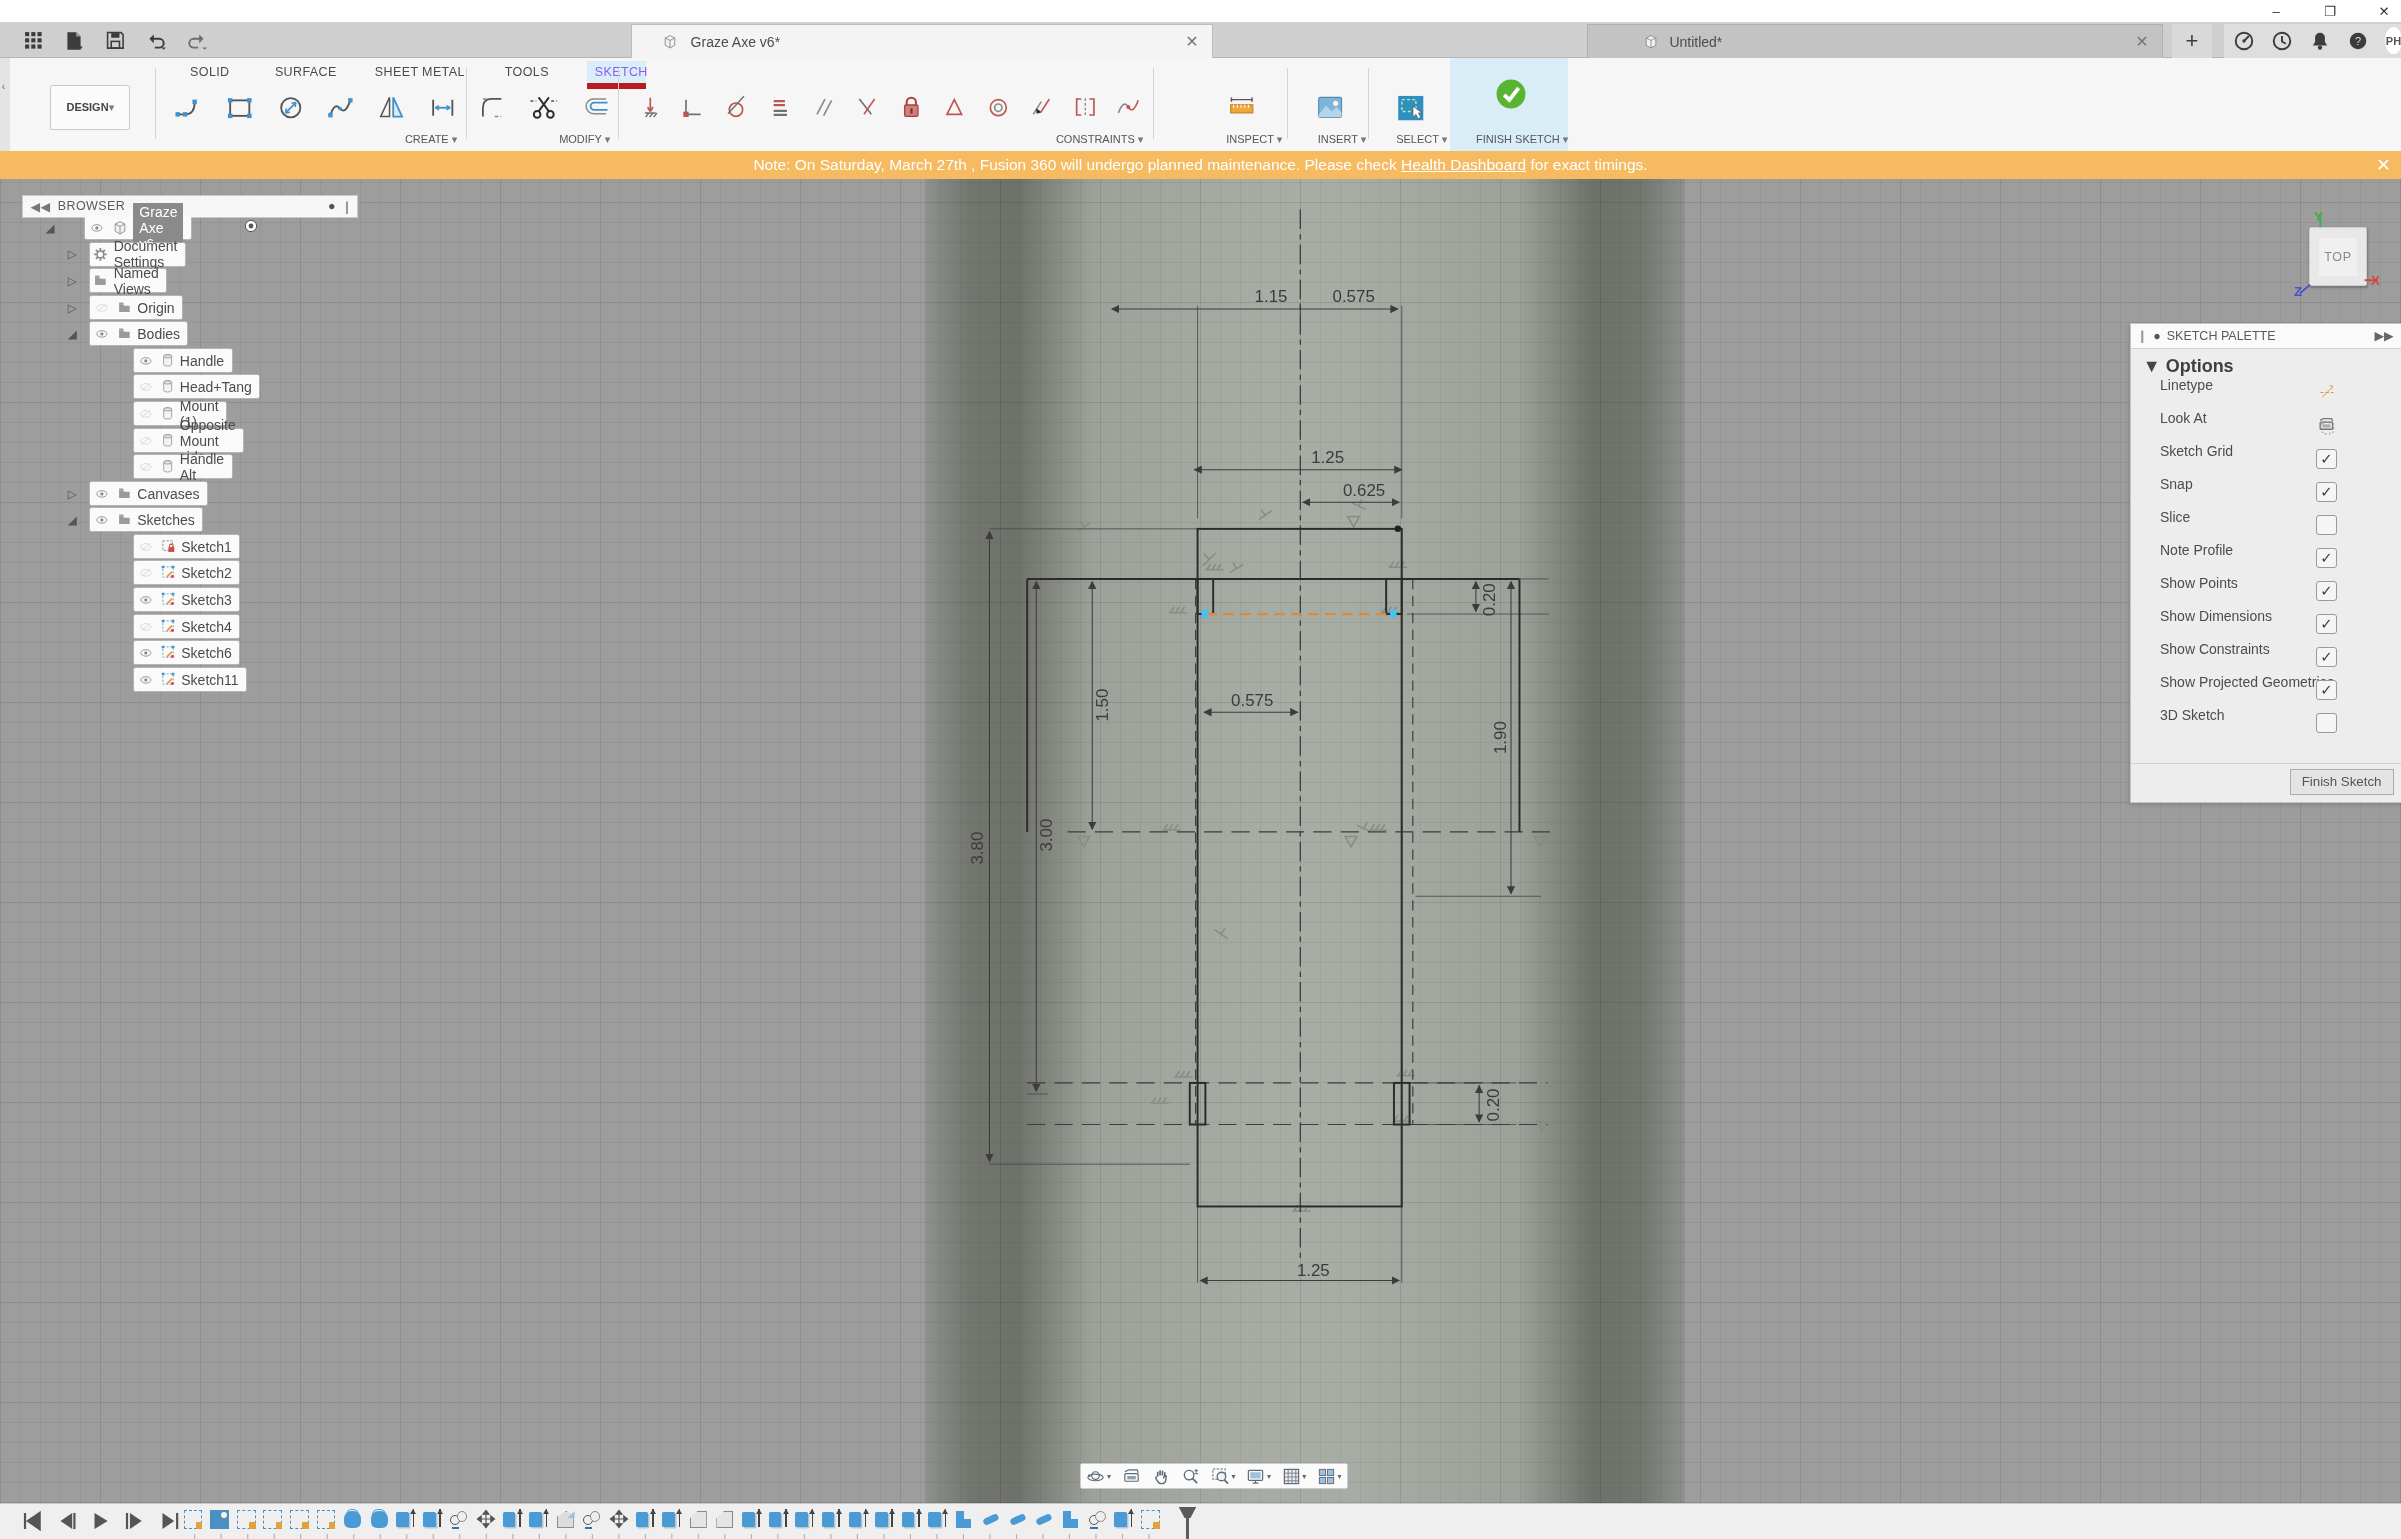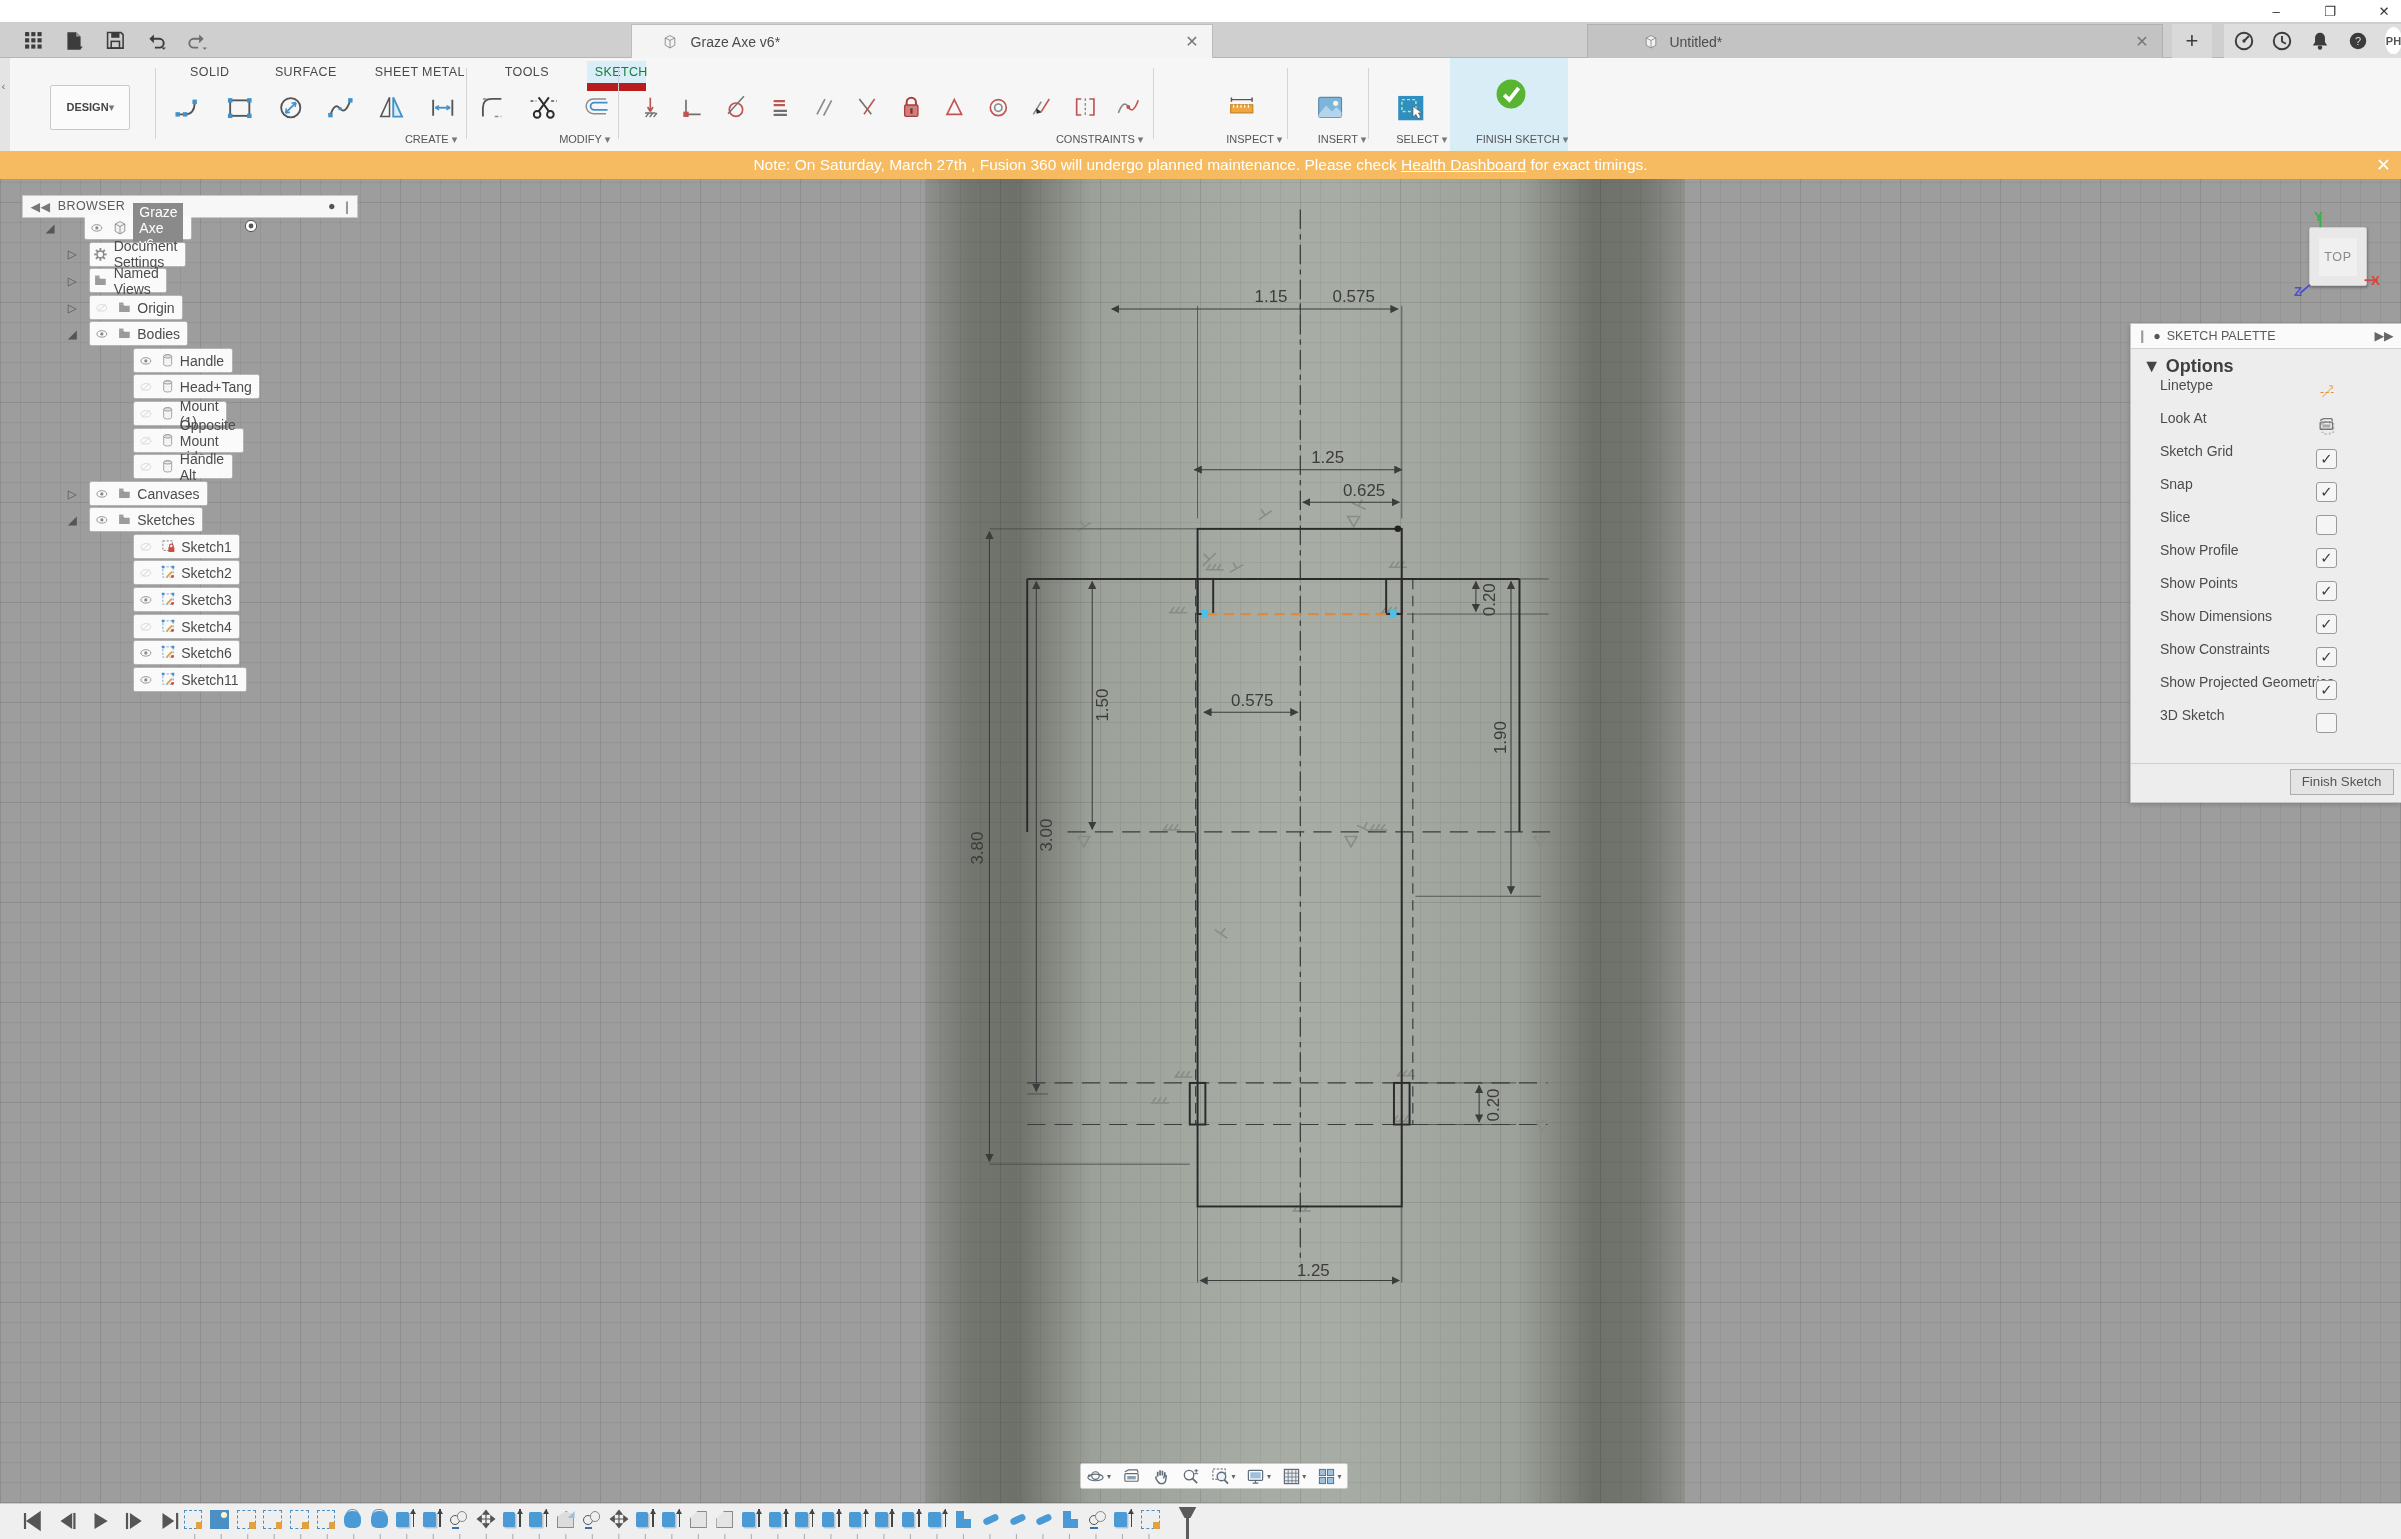--- a/index.html
+++ b/index.html
@@ -18,21 +18,21 @@
   .tab-close{margin-left:auto;margin-right:13.3px;color:#777;font-size:16px;cursor:default;}
   #newtab{left:2172px;top:23.6px;width:40px;height:34px;background:#d9d9d9;display:flex;align-items:center;justify-content:center;font-size:22px;color:#3c3c3c;}
   #hdr-icons{left:2224px;top:23.6px;width:178px;height:34px;background:#dedede;display:flex;align-items:center;gap:16px;padding-left:8.9px;box-sizing:border-box;}
   #avatar{width:26.6px;height:26.6px;border-radius:50%;background:#fff;display:flex;align-items:center;justify-content:center;font-size:11px;color:#555;font-weight:bold;}
   #wincontrols{right:5.9px;top:1.5px;display:flex;gap:32px;align-items:center;height:19px;}
   .winbtn{color:#333;font-size:13.3px;width:22px;text-align:center;}
   
   #ribbon{left:10.3px;top:58px;width:2391px;height:94px;background:#f6f6f6;border-bottom:0.7px solid #cfcfcf;}
   #leftstrip{left:0;top:58px;width:10.3px;height:1445px;background:#e4e4e4;color:#777;font-size:11.8px;}
   .rtab{position:absolute;top:3px;height:22px;line-height:22px;font-size:12.5px;color:#4a4a4a;letter-spacing:0.4px;text-align:center;}
-  .rtab.active{color:#15803d;background:#d9eef8;border-bottom:8px solid #b91c1c;padding:0 7.4px;}
+  .rtab.active{color:#8b5cf6;background:#d9eef8;border-bottom:6px solid #b91c1c;padding:0 7.4px;}
   #design-btn{left:40px;top:26.6px;width:78px;height:43px;border:0.7px solid #c9c9c9;border-radius:2.2px;background:#fbfbfb;
      display:flex;align-items:center;justify-content:center;font-size:11px;color:#444;font-weight:bold;}
   #design-btn:after,.grp-label:after{content:" \25BE";color:#777;font-weight:normal;}
   .icon-row{position:absolute;top:28px;height:41px;display:flex;align-items:center;justify-content:space-between;}
   .tool{width:29.5px;height:32px;display:flex;align-items:center;justify-content:center;}
   .grp-label{position:absolute;top:75px;text-align:right;font-size:11px;color:#555;}
   .vdiv{position:absolute;top:10.3px;width:0.7px;height:71px;background:#d4d4d4;}
   #finish-block{left:1440px;top:0px;width:118px;height:93px;background:#d9edf7;}
   
   #banner{left:0;top:151px;width:2401px;height:28px;background:#f6bb60;color:#fff;font-size:15.5px;
@@ -941,21 +941,21 @@
             <span class="chk">✓</span>
           </span>
         </div>
         <div class="prow">
           <span>Slice</span>
           <span class="pctl">
             <span class="chk"></span>
           </span>
         </div>
         <div class="prow">
-          <span>Show Profile</span>
+          <span>Note Profile</span>
           <span class="pctl">
             <span class="chk">✓</span>
           </span>
         </div>
         <div class="prow">
           <span>Show Points</span>
           <span class="pctl">
             <span class="chk">✓</span>
           </span>
         </div>

